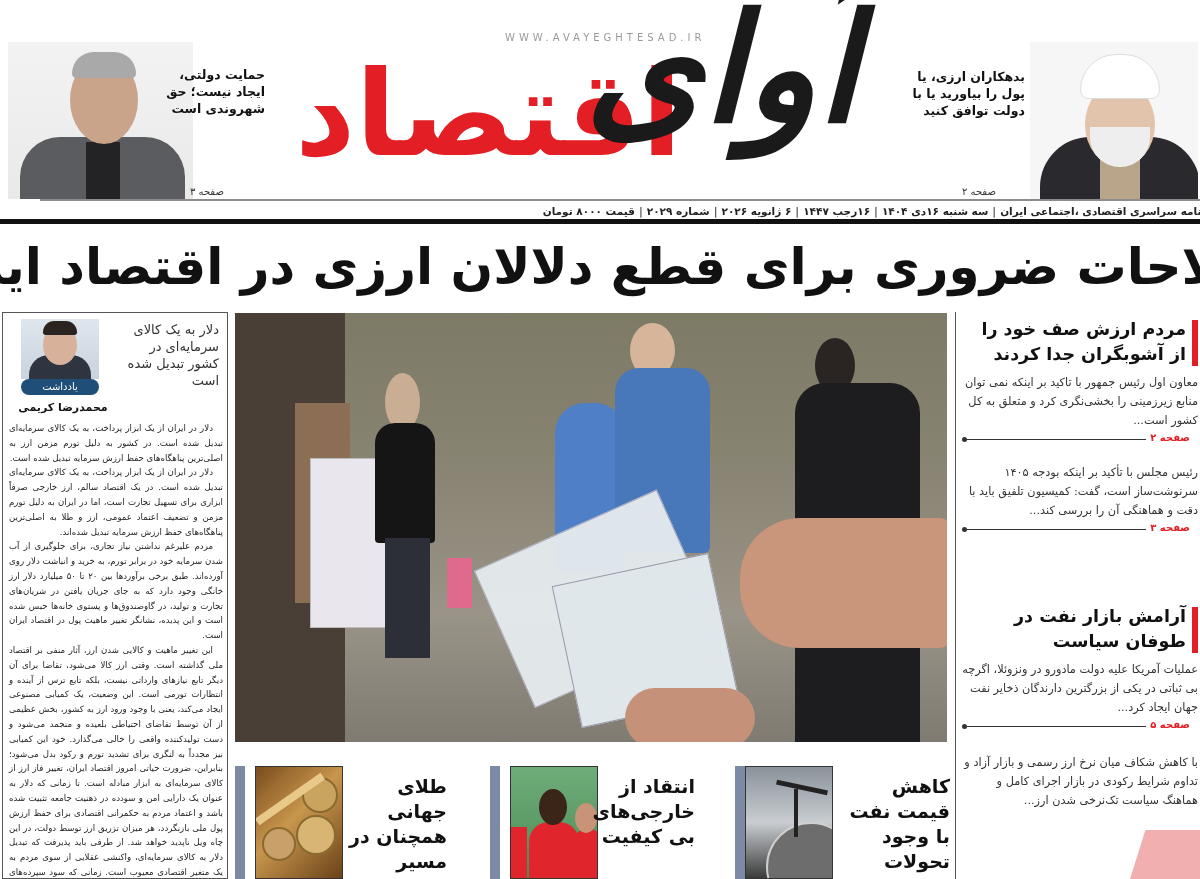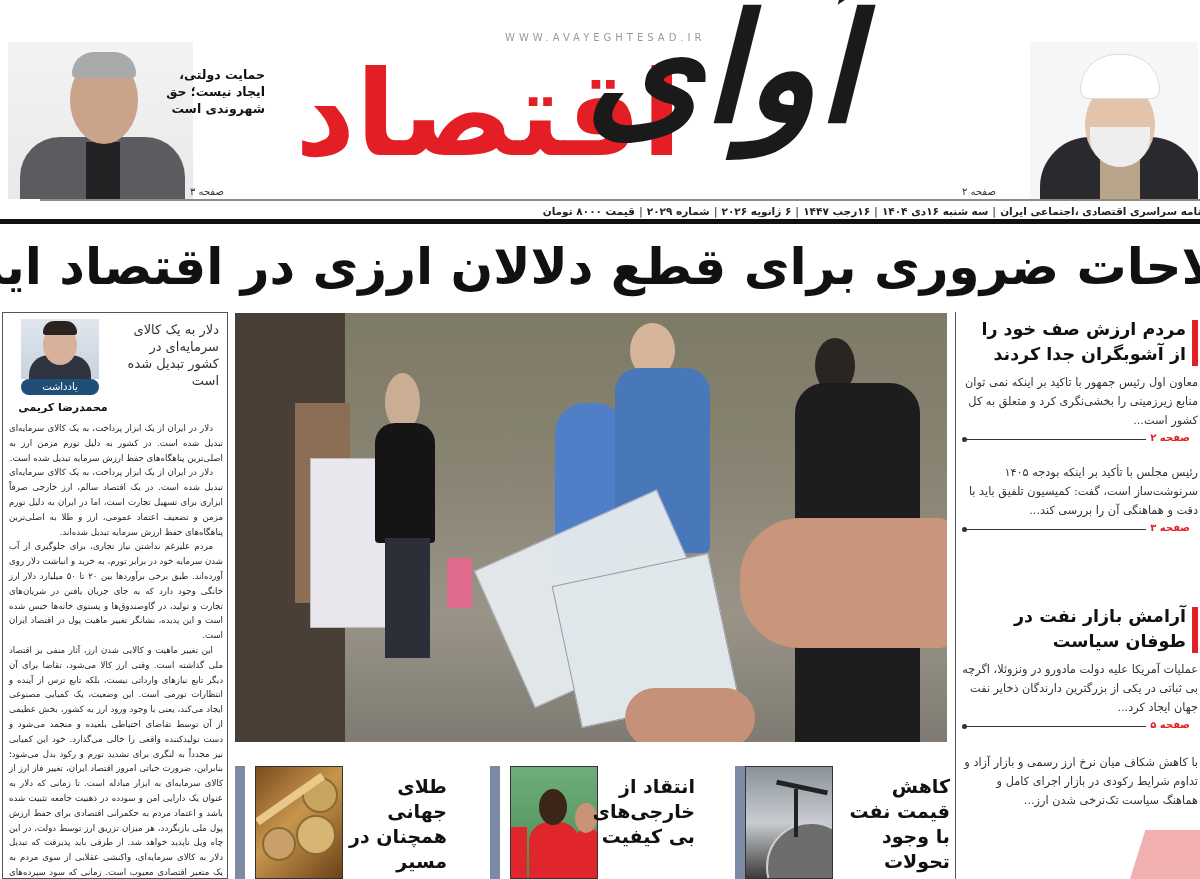--- a/index.html
+++ b/index.html
@@ -72,20 +72,21 @@
   <div class="teaser-text" style="left:150px; top:66px; width:115px;">حمایت دولتی، ایجاد نیست؛ حق شهروندی است</div>
   <div class="teaser-page" style="left:190px; top:186px;">صفحه ۳</div>
 
   <div class="teaser-photo" style="left:1030px; top:42px; width:168px; height:157px; background:#f6f6f6;">
     <div style="position:absolute; left:10px; top:95px; width:160px; height:70px; background:#2a2a2e; border-radius:50px 50px 0 0;"></div>
     <div style="position:absolute; left:70px; top:100px; width:40px; height:60px; background:#b8a58a;"></div>
     <div class="face" style="left:55px; top:40px; width:70px; height:85px; background:#e2c3ab;"></div>
     <div style="position:absolute; left:60px; top:85px; width:60px; height:40px; background:#eeeeee; border-radius:0 0 30px 30px;"></div>
     <div style="position:absolute; left:50px; top:12px; width:80px; height:45px; background:#ffffff; border-radius:40px 40px 10px 10px; border:1px solid #ddd;"></div>
   </div>
+  <div class="teaser-text" style="left:905px; top:68px; width:120px;">بدهکاران ارزی، یا پول را بیاورید یا با دولت توافق کنید</div>
   <div class="teaser-page" style="left:962px; top:186px;">صفحه ۲</div>
 </div>
 
 <div class="dateline">
   <div class="dateline-text">
     <span>روزنامه سراسری اقتصادی ،اجتماعی ایران</span><span class="dateline-sep">|</span><span>سه شنبه ۱۶دی ۱۴۰۴</span><span class="dateline-sep">|</span><span>۱۶رجب ۱۴۴۷</span><span class="dateline-sep">|</span><span>۶ ژانویه ۲۰۲۶</span><span class="dateline-sep">|</span><span>شماره ۲۰۲۹</span><span class="dateline-sep">|</span><span>قیمت ۸۰۰۰ تومان</span>
   </div>
 </div>
 <div class="thick-rule"></div>
 

